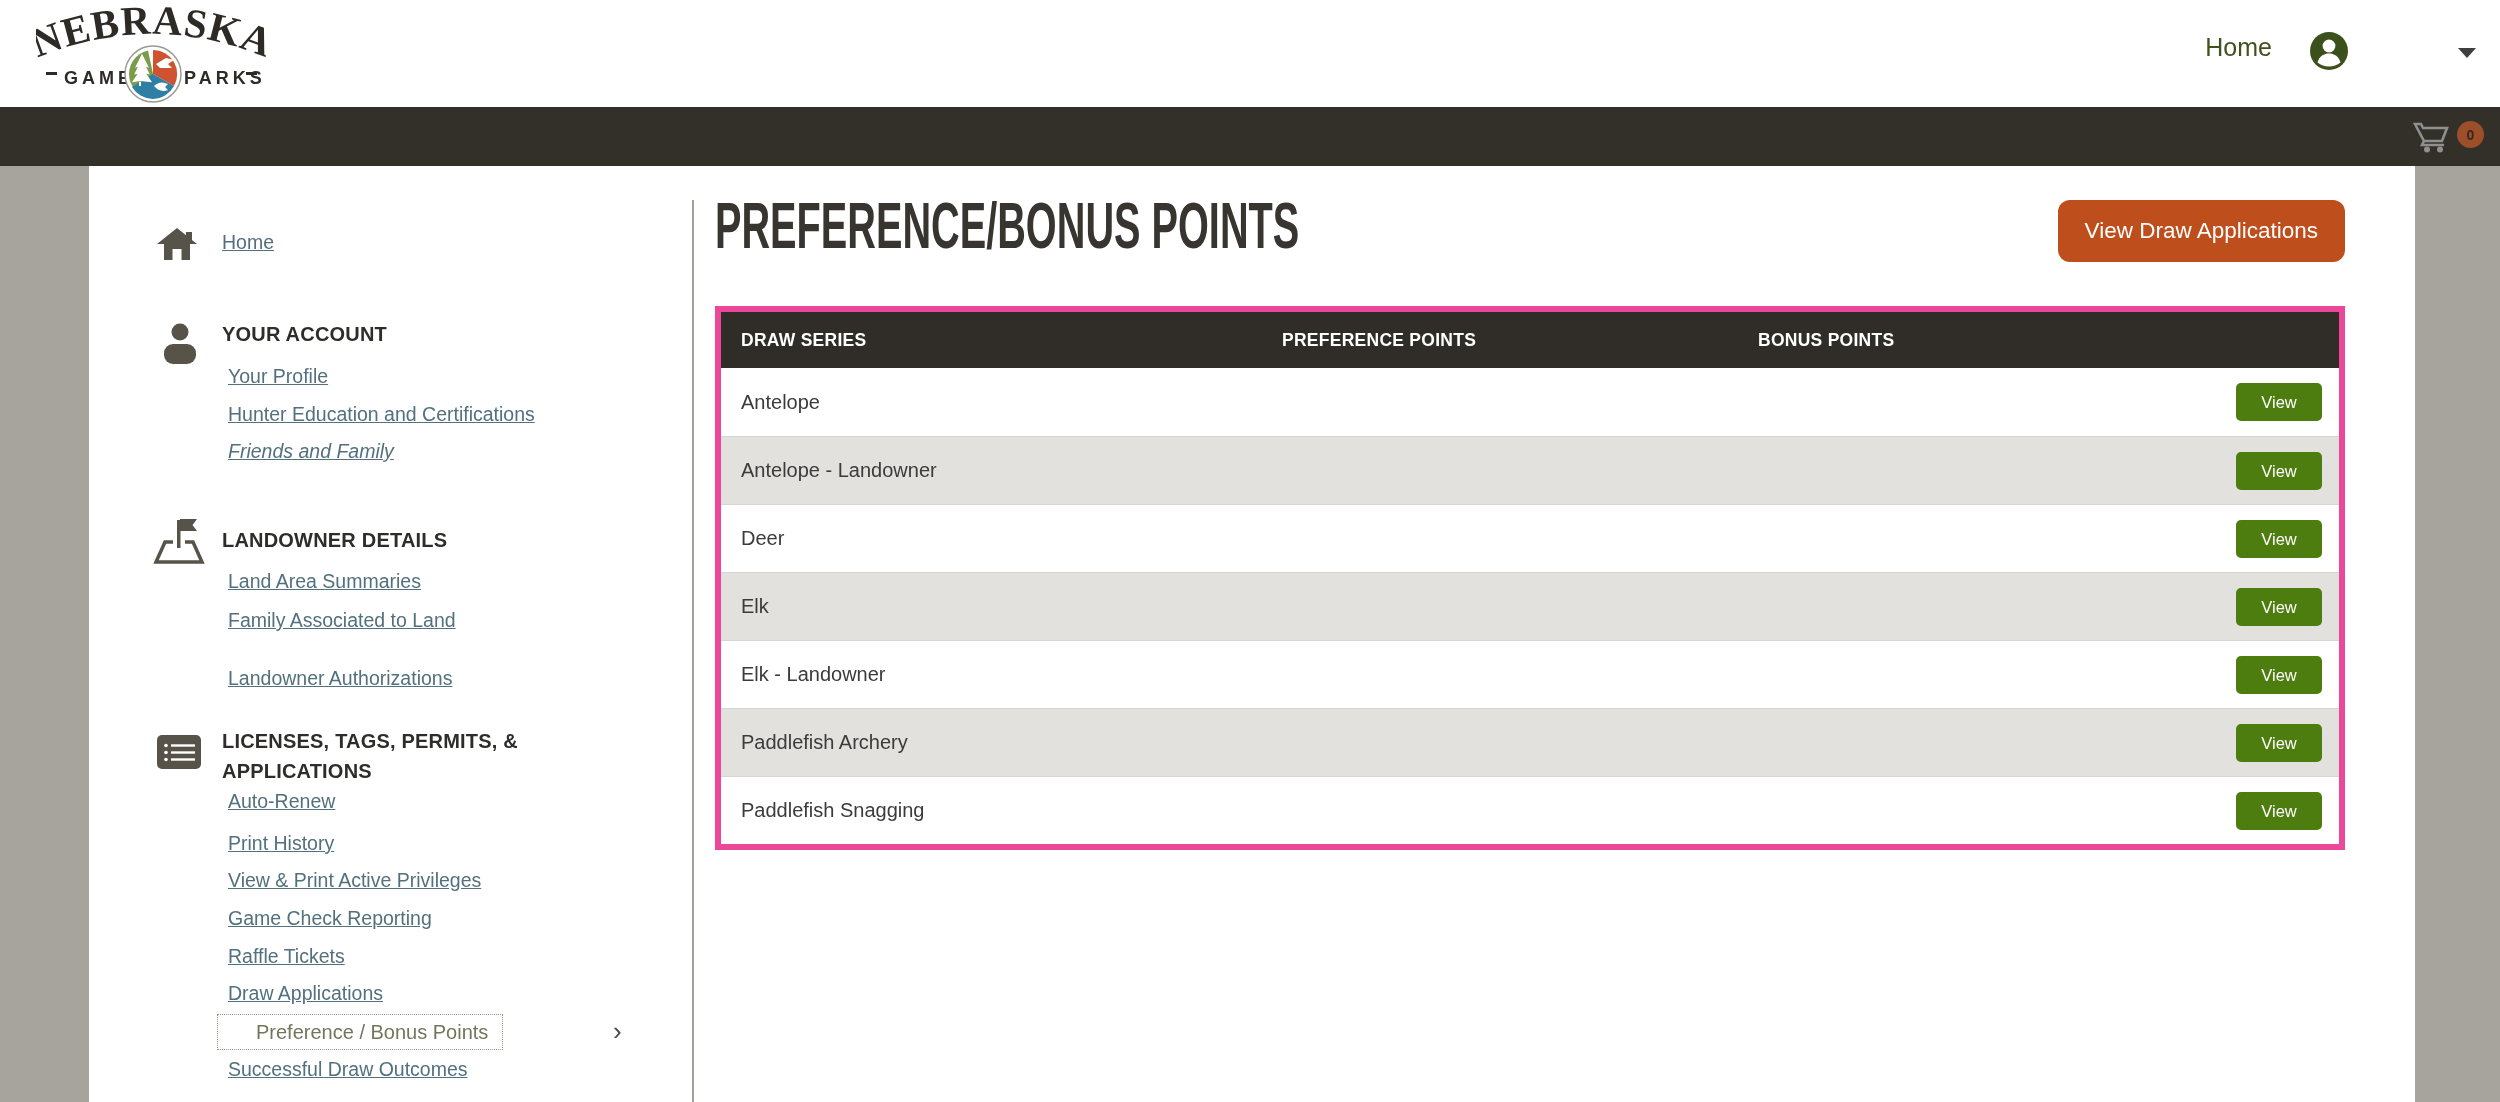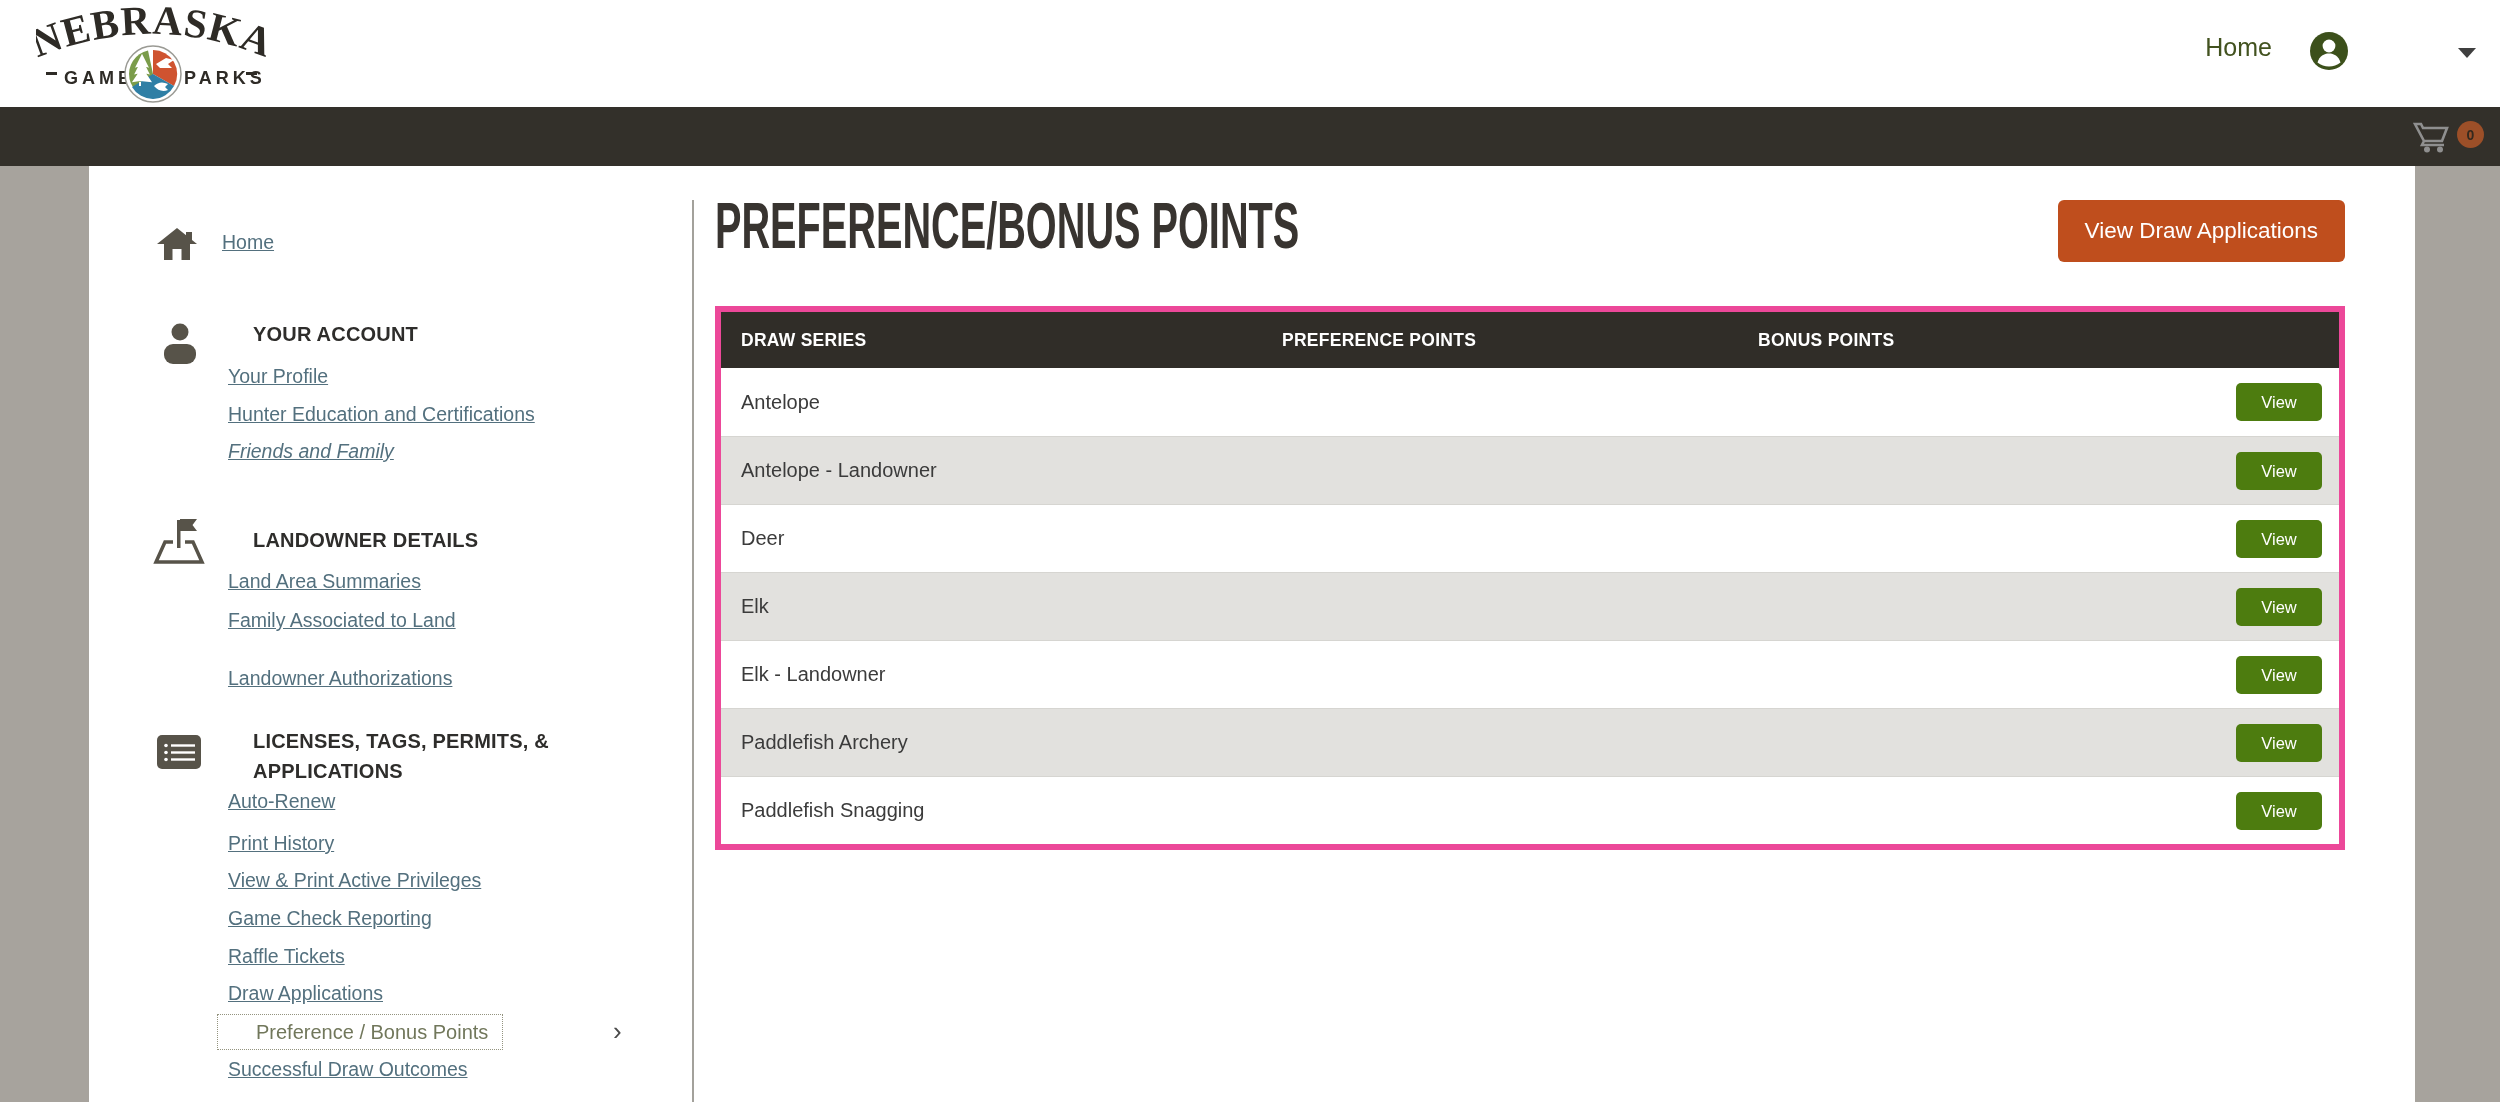--- a/index.html
+++ b/index.html
@@ -20,33 +20,33 @@
   .cart-badge { position:absolute; right:16px; top:14px; width:27px; height:27px; border-radius:50%;
                 background:#9c4f28; color:#33291e; font-size:14px; font-weight:bold;
                 display:flex; align-items:center; justify-content:center; }
 
   
   .card { position:absolute; left:89px; top:166px; width:2326px; height:936px; background:#ffffff; }
   .divider { position:absolute; left:603px; top:34px; width:2px; height:902px; background:#a3a19b; }
 
   
   .side-icon { position:absolute; }
-  .side-heading { position:absolute; left:133px; font-size:20px; font-weight:bold; color:#2e2d2b; letter-spacing:.2px;margin-left:31px; }
+  .side-heading { position:absolute; left:133px; font-size:20px; font-weight:bold; color:#2e2d2b; letter-spacing:.2px; }
   .side-link { position:absolute; left:139px; font-size:19.5px; color:#53707e; text-decoration:underline; cursor:pointer; white-space:nowrap; }
   .home-link { left:133px; }
   .active-box { position:absolute; left:128px; top:848px; width:286px; height:36px;
                 border:1px dotted #93937f; display:flex; align-items:center; padding-left:10px; cursor:pointer; }
   .active-label { font-size:20px; color:#71775b; white-space:nowrap;margin-left:28px; }
   .side-chevron { position:absolute; left:524px; top:850px; font-size:26px; color:#4a4a4a; cursor:pointer; }
 
   
   .page-title { position:absolute; left:626px; top:28px; font-size:64px; font-weight:bold; color:#383430;
                 transform:scaleX(.62); transform-origin:left top; letter-spacing:0; white-space:nowrap; line-height:1; }
   .orange-btn { position:absolute; right:70px; top:34px; height:62px; padding:0 27px;
-                background:#bf4e1d; border:none; border-radius:6px; color:#ffffff; font-size:22.5px;
+                background:#bf4e1d; border:none; border-radius:12px; color:#ffffff; font-size:22.5px;
                 font-family:"Liberation Sans",sans-serif; cursor:pointer; display:flex; align-items:center; }
 
   .points-table { position:absolute; left:626px; top:140px; width:1630px; border:6px solid #ec4899; background:#fff; }
   .thead { position:relative; height:56px; background:#302d28; }
   .th { position:absolute; top:0; height:56px; display:flex; align-items:center; color:#ffffff;
         font-size:19px; font-weight:bold; letter-spacing:.3px; transform:scaleX(.92); transform-origin:left center; white-space:nowrap; }
   .th1 { left:20px; } .th2 { left:561px; } .th3 { left:1037px; }
   .trow { position:relative; height:68px; display:flex; align-items:center; border-top:1px solid #d6d5d1; }
   .trow.alt { background:#e2e1de; }
   .trow-label { padding-left:20px; font-size:20px; color:#3b3b3b; }

